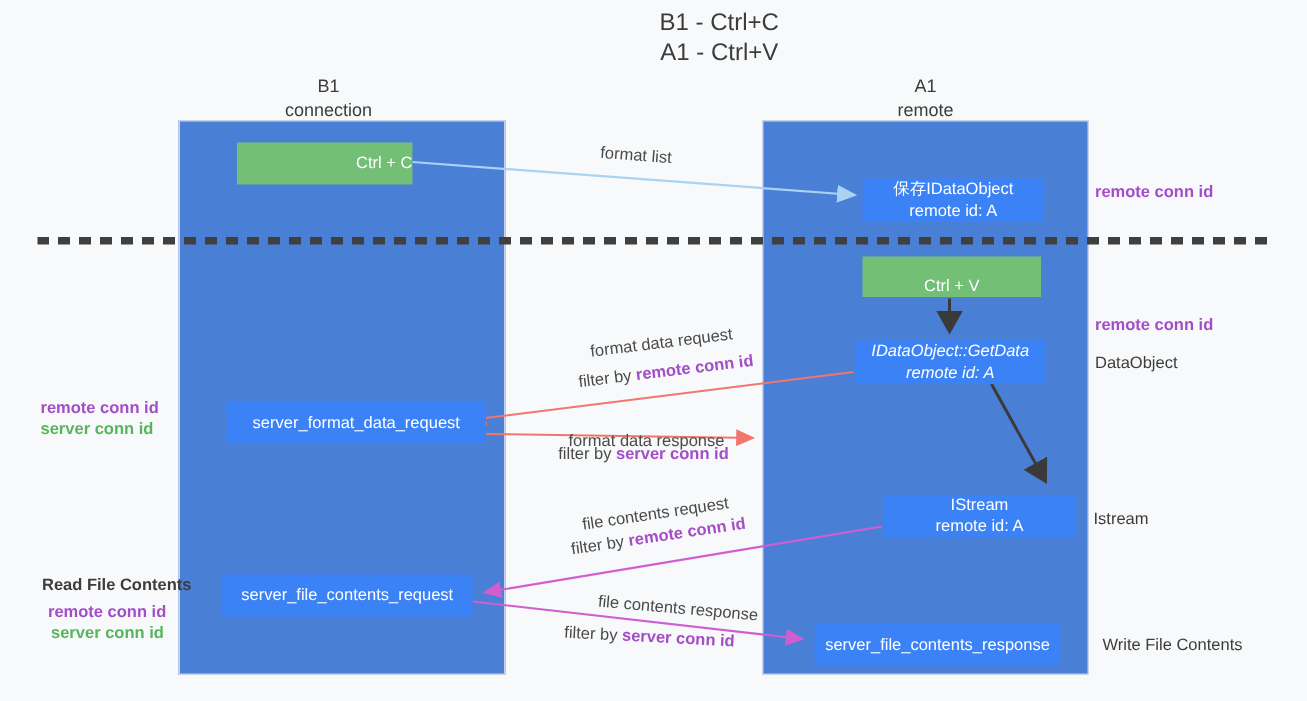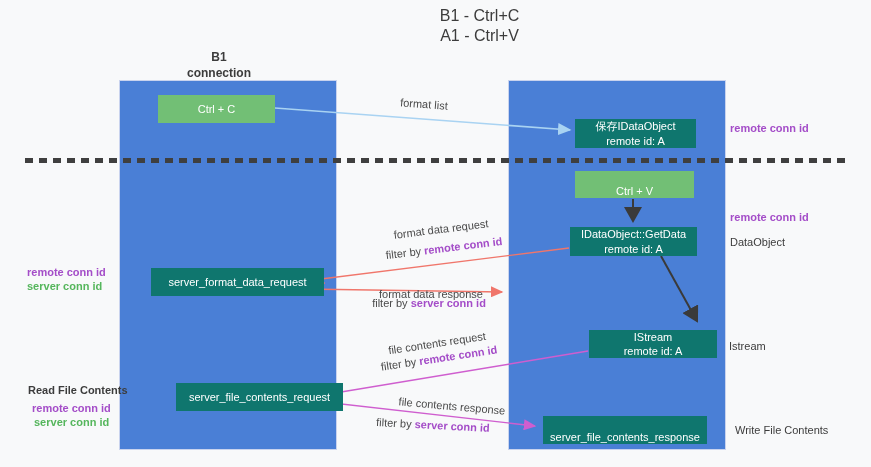--- a/index.html
+++ b/index.html
@@ -2,43 +2,47 @@
 <html><head>
 <meta charset="utf-8">
 <style>
   html,body{margin:0;padding:0;background:#f8f9fa;font-family:"Liberation Sans",sans-serif;}
   .canvas{position:relative;width:871px;height:467px;background:#f8f9fa;overflow:hidden;}
   .title{position:absolute;left:0;top:6px;width:871px;text-align:center;font-size:16px;color:#3c3c3c;line-height:1.25;padding-left:44px;}
   .hdr{position:absolute;text-align:center;font-size:12px;color:#3c3c3c;line-height:1.3;}
   .col{position:absolute;background:#4a7fd6;border:1px solid #c9d3ee;box-sizing:border-box;}
   .box{position:absolute;display:flex;flex-direction:column;align-items:center;justify-content:center;
        text-align:center;color:#fff;font-size:11px;line-height:1.3;box-sizing:border-box;}
-  .orange{background:#0f766e;}
+  .orange{background:#3b82f6;}
   .green{background:#72bf75;}
   .dash{position:absolute;left:25px;top:158px;width:820px;height:5px;
         background:repeating-linear-gradient(90deg,#3f3f3f 0 8px,transparent 8px 14px);}
   .alabel{position:absolute;font-size:11px;color:#4a4a4a;white-space:nowrap;}
   .lbl{position:absolute;font-size:11px;color:#3c3c3c;white-space:nowrap;}
   .purple{color:#a44dc8;font-weight:bold;}
   .greent{color:#55b65c;font-weight:bold;}
   svg.arrows{position:absolute;left:0;top:0;pointer-events:none;}
 </style>
 </head>
 <body>
 
 <div class="canvas">
 
   <div class="title">
     <div>B1 - Ctrl+C</div>
     <div>A1 - Ctrl+V</div>
   </div>
 
-  <div class="hdr" style="left:119px;top:50px;width:200px;font-weight:bold;">
+  <div class="hdr" style="left:119px;top:50px;width:200px;">
     <div>B1</div>
     <div>connection</div>
+  </div>
+  <div class="hdr" style="left:508px;top:50px;width:218px;">
+    <div>A1</div>
+    <div>remote</div>
   </div>
 
   <div class="col" style="left:119px;top:80px;width:218px;height:370px;"></div>
   <div class="col" style="left:508px;top:80px;width:218px;height:370px;"></div>
 
   <div class="dash"></div>
 
   <svg class="arrows" width="871" height="467" viewBox="0 0 871 467">
     <defs>
       <marker id="m-blue" markerWidth="10" markerHeight="8" refX="8" refY="4" orient="auto">
@@ -56,53 +60,53 @@
     </defs>
     <line x1="275" y1="108" x2="570" y2="130" stroke="#a9d3f2" stroke-width="1.5" marker-end="url(#m-blue)"></line>
     <line x1="633" y1="199" x2="633" y2="221" stroke="#3a3a3a" stroke-width="2" marker-end="url(#m-black)"></line>
     <line x1="569" y1="248" x2="313" y2="280" stroke="#f0766b" stroke-width="1.4" marker-end="url(#m-red)"></line>
     <line x1="305" y1="289" x2="502" y2="292" stroke="#f0766b" stroke-width="1.4" marker-end="url(#m-red)"></line>
     <line x1="661" y1="256" x2="697" y2="321" stroke="#3a3a3a" stroke-width="2" marker-end="url(#m-black)"></line>
     <line x1="588" y1="351" x2="323" y2="395" stroke="#cf5ecf" stroke-width="1.4" marker-end="url(#m-magenta)"></line>
     <line x1="315" y1="401" x2="535" y2="426" stroke="#cf5ecf" stroke-width="1.4" marker-end="url(#m-magenta)"></line>
   </svg>
 
-  <div class="box green" style="left:158px;top:95px;width:117px;height:28px;">
+  <div class="box green" style="left:158px;top:95px;width:117px;height:28px;align-items:flex-end;">
     <span>Ctrl + C</span>
   </div>
 
   <div class="box orange" style="left:575px;top:119px;width:121px;height:29px;">
     <span>保存IDataObject</span>
     <span>remote id: A</span>
   </div>
 
   <div class="box green" style="left:575px;top:171px;width:119px;height:27px;justify-content:flex-end;">
     <span>Ctrl + V</span>
   </div>
 
-  <div class="box orange" style="left:570px;top:227px;width:127px;height:29px;">
+  <div class="box orange" style="left:570px;top:227px;width:127px;height:29px;font-style:italic;">
     <span>IDataObject::GetData</span>
     <span>remote id: A</span>
   </div>
 
   <div class="box orange" style="left:151px;top:268px;width:173px;height:28px;">
     <span>server_format_data_request</span>
   </div>
 
 
   <div class="box orange" style="left:589px;top:330px;width:128px;height:28px;">
     <span>IStream</span>
     <span>remote id: A</span>
   </div>
 
-  <div class="box orange" style="left:148px;top:383px;width:167px;height:28px;margin-left:28px;">
+  <div class="box orange" style="left:148px;top:383px;width:167px;height:28px;">
     <span>server_file_contents_request</span>
   </div>
 
-  <div class="box orange" style="left:543px;top:416px;width:164px;height:28px;justify-content:flex-end;">
+  <div class="box orange" style="left:543px;top:416px;width:164px;height:28px;">
     <span>server_file_contents_response</span>
   </div>
 
   <div class="alabel" style="left:424px;top:104px;transform:translate(-50%,-50%) rotate(4.3deg);">format list</div>
 
   <div class="alabel" style="left:441px;top:229px;transform:translate(-50%,-50%) rotate(-7deg);">format data request</div>
   <div class="alabel" style="left:444px;top:248px;transform:translate(-50%,-50%) rotate(-7deg);"><span>filter by </span><span class="purple">remote conn id</span></div>
 
   <div class="alabel" style="left:431px;top:282px;transform:translate(-50%,-50%);margin-top:12px;">format data response</div>
   <div class="alabel" style="left:429px;top:303px;transform:translate(-50%,-50%);"><span>filter by </span><span class="purple">server conn id</span></div>

